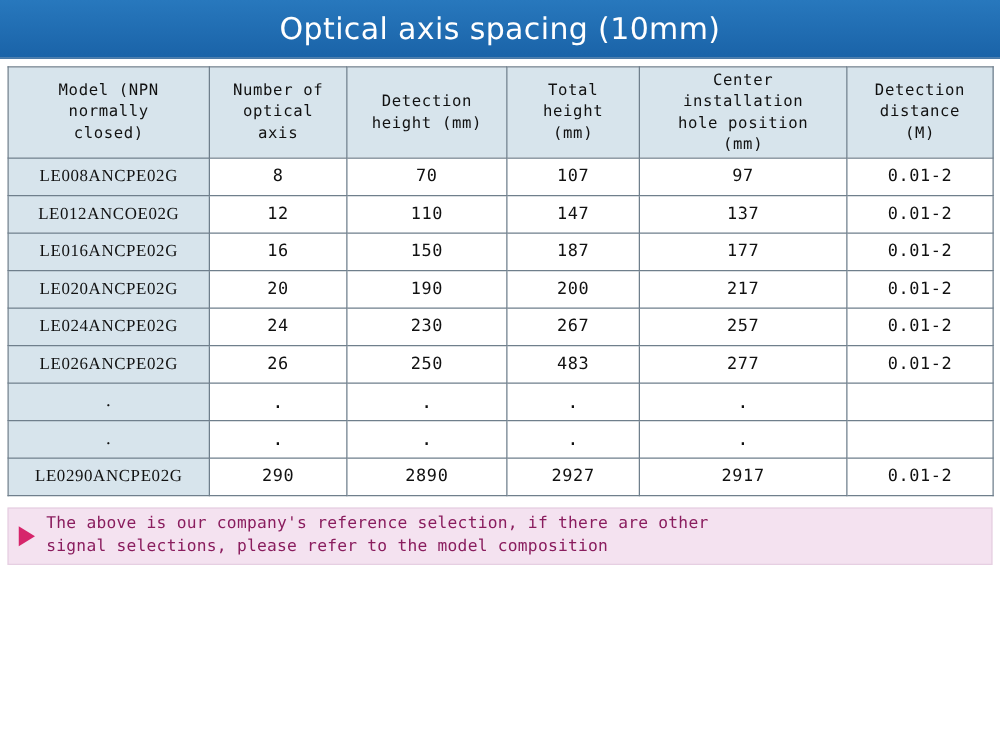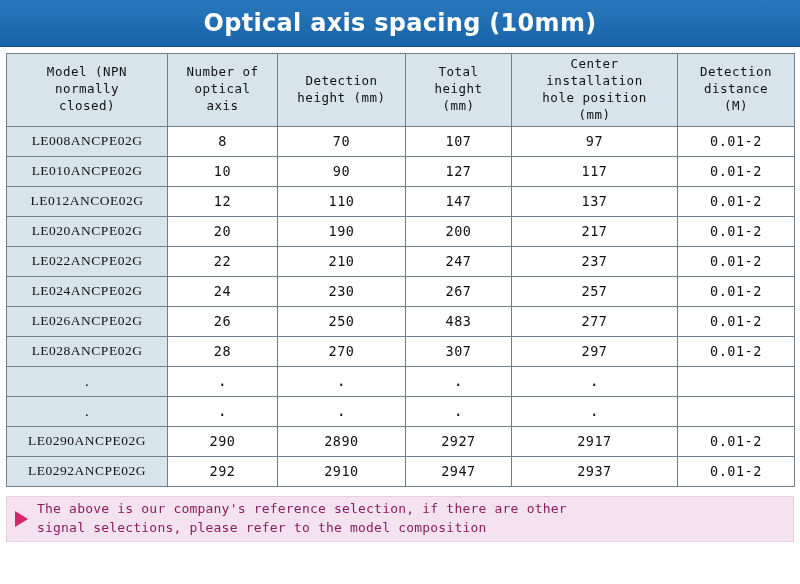--- a/index.html
+++ b/index.html
@@ -23,21 +23,21 @@
   }
   .title-bar {
     height: 46px;
     background: #1f6cb4;
     background: linear-gradient(to bottom, #2878bd 0%, #1a63a8 100%);
     color: #ffffff;
     display: flex;
     align-items: center;
     justify-content: center;
     font-family: "DejaVu Sans", sans-serif;
-    font-weight: bold;
+    font-weight: normal;
     font-size: 24px;
     letter-spacing: 0.3px;
     border-bottom: 1px solid #0f4f8c;
   }
   .table-wrap {
     padding: 6px 6px 0 6px;
     box-sizing: border-box;
   }
   table.spec {
     border-collapse: collapse;
@@ -145,75 +145,59 @@
       <tbody>
         <tr>
           <td class="model">LE008ANCPE02G</td>
           <td>8</td>
           <td>70</td>
           <td>107</td>
           <td>97</td>
           <td>0.01-2</td>
         </tr>
         <tr>
-          <td class="model">LE010ANCPE02G</td>
-          <td>10</td>
-          <td>90</td>
-          <td>127</td>
-          <td>117</td>
-          <td>0.01-2</td>
-        </tr>
-        <tr>
           <td class="model">LE012ANCOE02G</td>
           <td>12</td>
           <td>110</td>
           <td>147</td>
           <td>137</td>
           <td>0.01-2</td>
         </tr>
         <tr>
+          <td class="model">LE016ANCPE02G</td>
+          <td>16</td>
+          <td>150</td>
+          <td>187</td>
+          <td>177</td>
+          <td>0.01-2</td>
+        </tr>
+        <tr>
           <td class="model">LE020ANCPE02G</td>
           <td>20</td>
           <td>190</td>
           <td>200</td>
           <td>217</td>
           <td>0.01-2</td>
         </tr>
         <tr>
-          <td class="model">LE022ANCPE02G</td>
-          <td>22</td>
-          <td>210</td>
-          <td>247</td>
-          <td>237</td>
-          <td>0.01-2</td>
-        </tr>
-        <tr>
           <td class="model">LE024ANCPE02G</td>
           <td>24</td>
           <td>230</td>
           <td>267</td>
           <td>257</td>
           <td>0.01-2</td>
         </tr>
         <tr>
           <td class="model">LE026ANCPE02G</td>
           <td>26</td>
           <td>250</td>
           <td>483</td>
           <td>277</td>
           <td>0.01-2</td>
         </tr>
-        <tr>
-          <td class="model">LE028ANCPE02G</td>
-          <td>28</td>
-          <td>270</td>
-          <td>307</td>
-          <td>297</td>
-          <td>0.01-2</td>
-        </tr>
         <tr class="dots">
           <td class="model">.</td>
           <td>.</td>
           <td>.</td>
           <td>.</td>
           <td>.</td>
           <td></td>
         </tr>
         <tr class="dots">
           <td class="model">.</td>
@@ -224,28 +208,20 @@
           <td></td>
         </tr>
         <tr>
           <td class="model">LE0290ANCPE02G</td>
           <td>290</td>
           <td>2890</td>
           <td>2927</td>
           <td>2917</td>
           <td>0.01-2</td>
         </tr>
-        <tr>
-          <td class="model">LE0292ANCPE02G</td>
-          <td>292</td>
-          <td>2910</td>
-          <td>2947</td>
-          <td>2937</td>
-          <td>0.01-2</td>
-        </tr>
       </tbody>
     </table>
   </div>
 
   <div class="note">
     <span class="arrow"></span>
     <span class="note-text">The above is our company's reference selection, if there are other
 signal selections, please refer to the model composition</span>
   </div>
 

